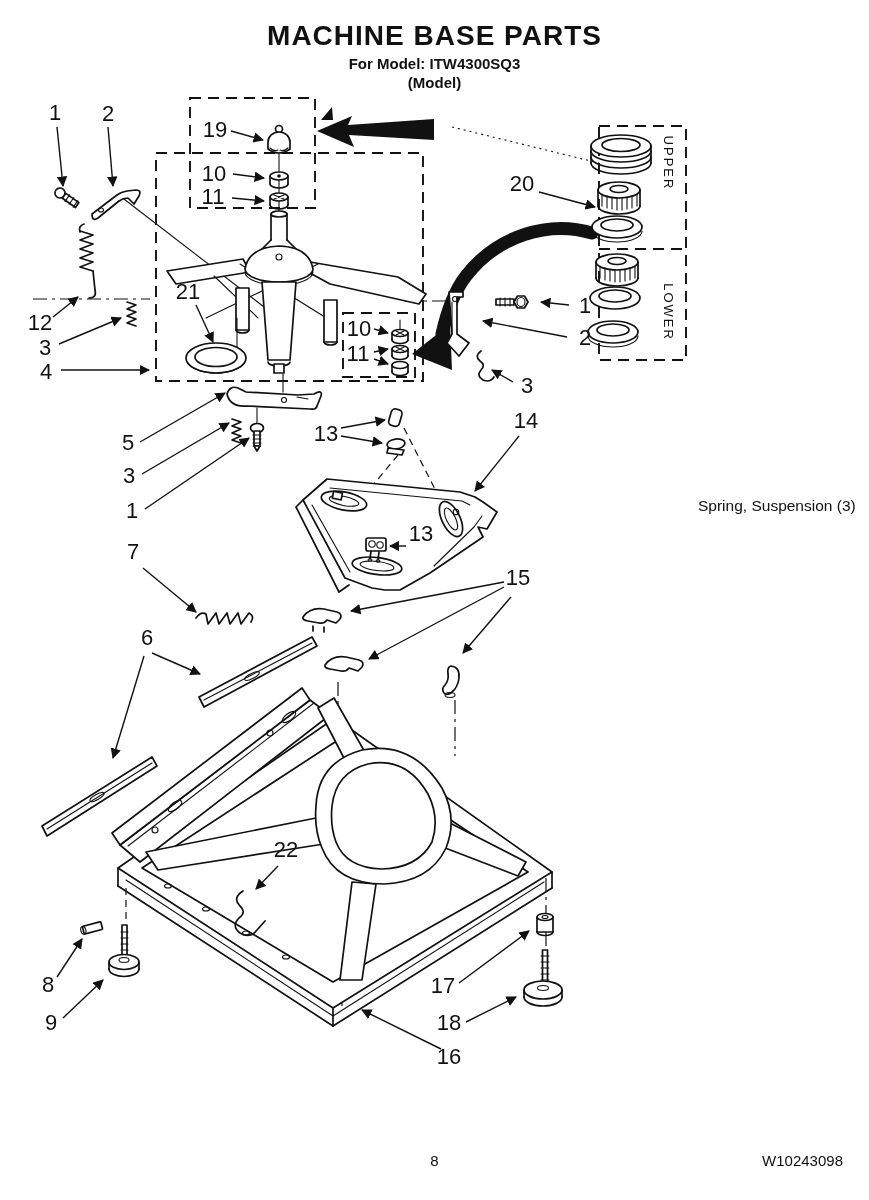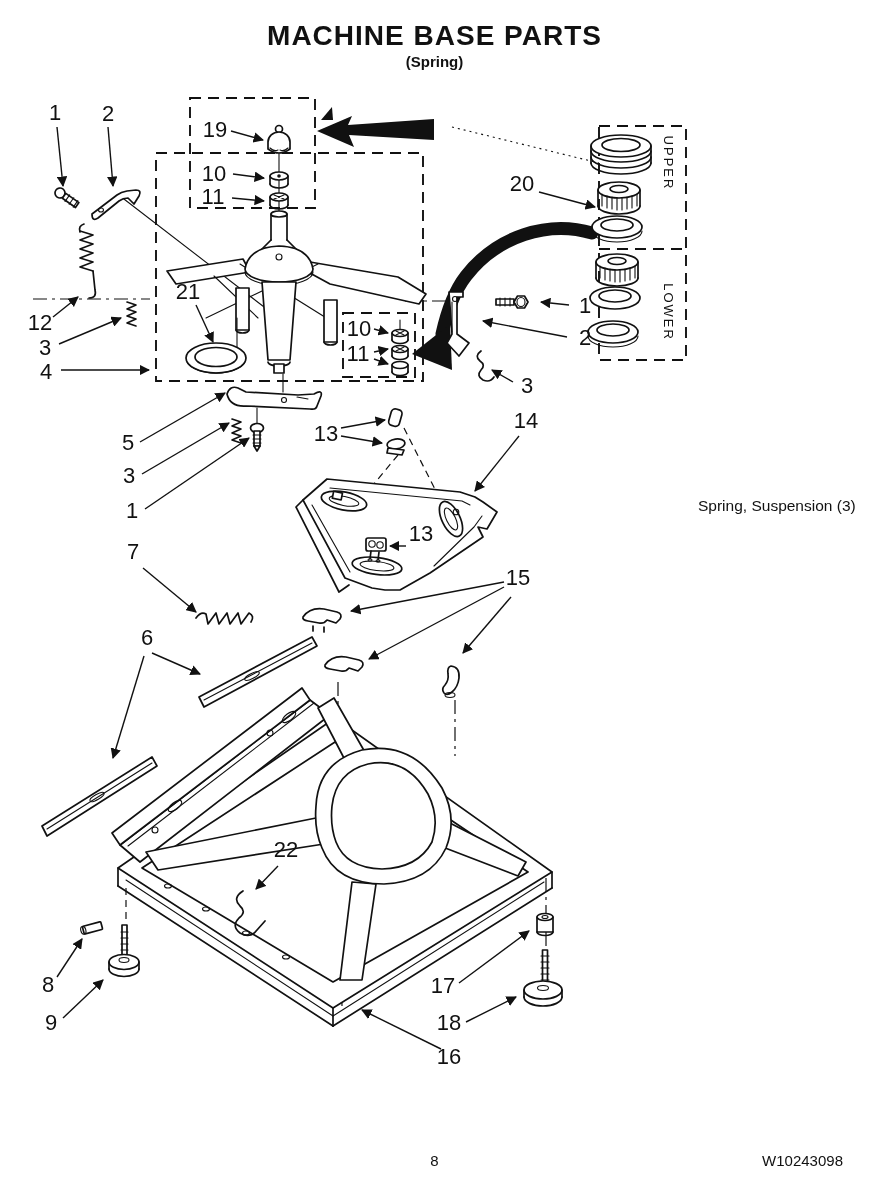--- a/index.html
+++ b/index.html
@@ -26,21 +26,22 @@
   text.note{font-size:15.5px;fill:#111;}
   text.boxlbl{font-size:13px;fill:#111;letter-spacing:2px;text-anchor:middle;}
 </style>
 </head>
 <body>
 
 <div class="page">
 
   <div class="hdr">
     <div class="title">MACHINE BASE PARTS</div>
-    <div class="finish">(Spring)</div>
+    <div class="model">For Model: ITW4300SQ3</div>
+    <div class="finish">(Model)</div>
   </div>
 
   <svg width="869" height="1200" viewBox="0 0 869 1200">
     <defs>
       <marker id="ah" viewBox="0 0 10 10" refX="9" refY="5" markerWidth="7.5" markerHeight="7.5" orient="auto-start-reverse">
         <path d="M0 0 L10 5 L0 10 z" fill="#111"></path>
       </marker>
       <path id="clipwing" class="fillw" d="M303 617 q7 -10 21 -8 l13 3 q6 2 3 7 l-4 4 l-9 -3 q-3 4 -8 3 l-11 -2 q-6 -1 -5 -4 z"></path>
     </defs>
 

